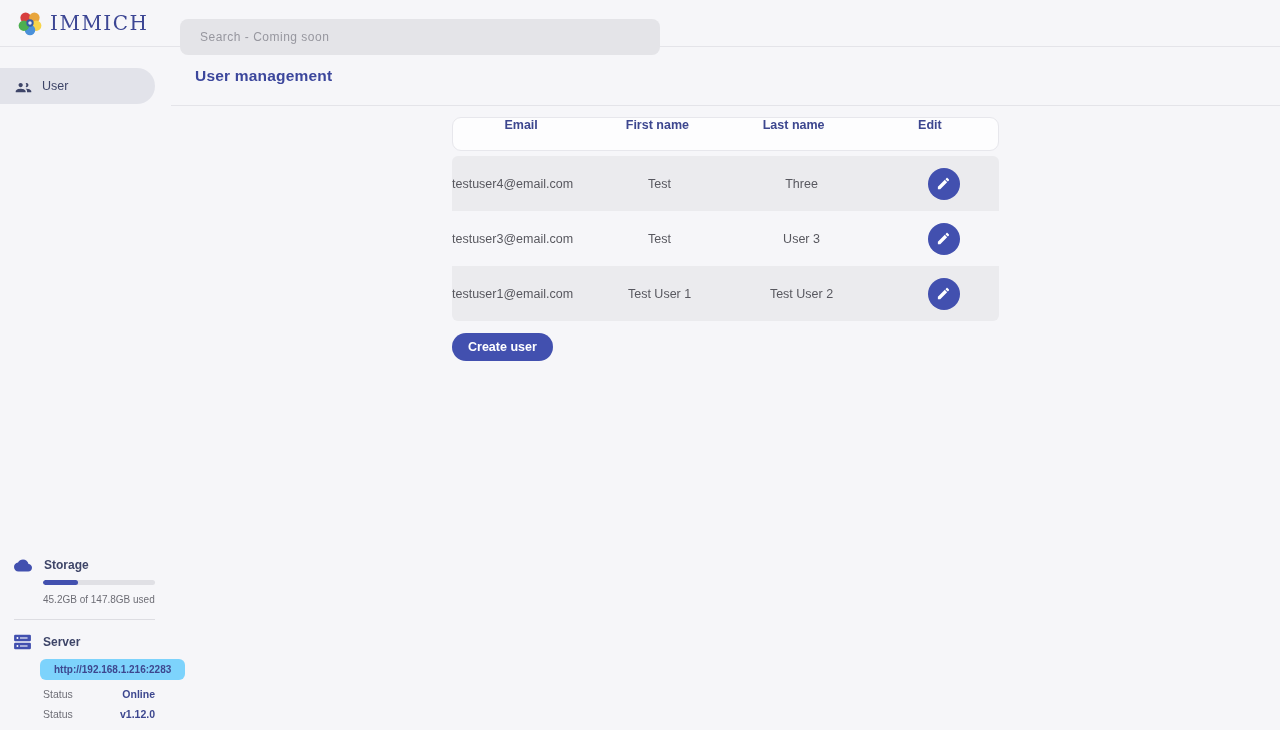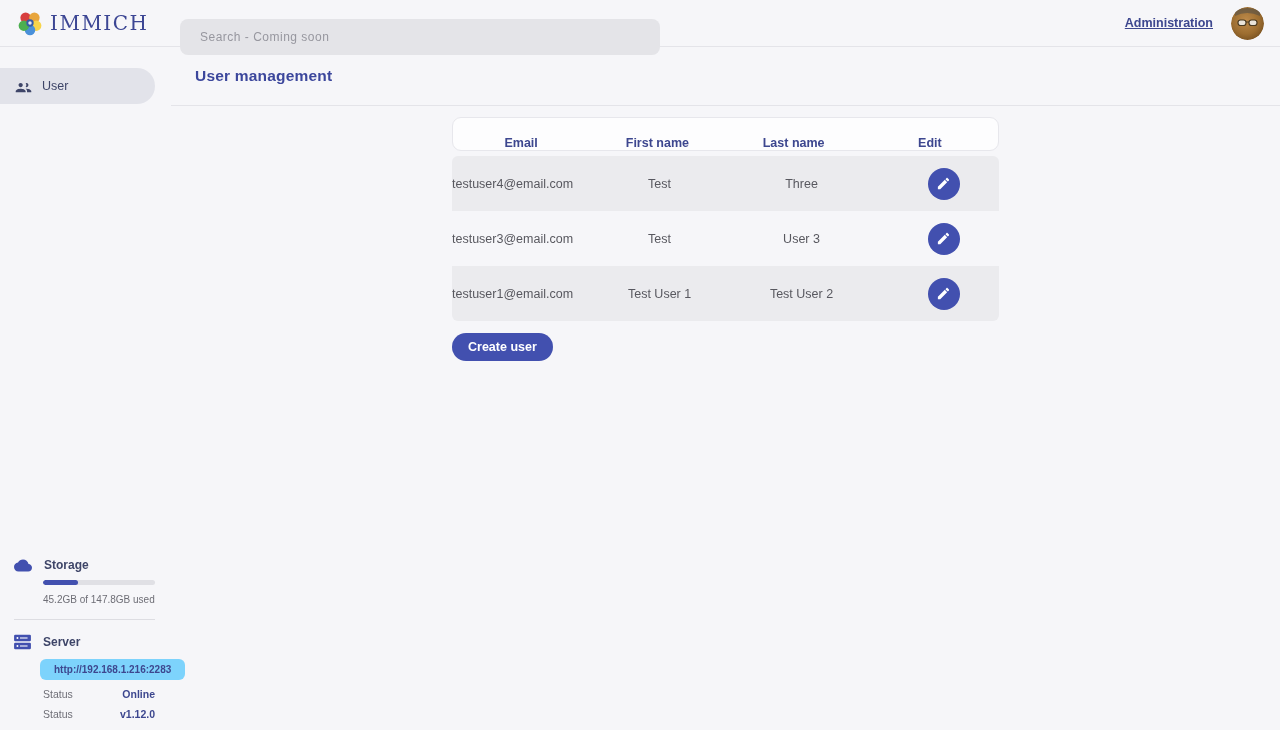--- a/index.html
+++ b/index.html
@@ -56,21 +56,21 @@
   .kv-key{color:#6e6e76;}
   .kv-val{color:var(--primary-dark);font-weight:700;}
 
   
   .main{flex:1;display:flex;flex-direction:column;}
   .main-header{height:59px;border-bottom:1px solid var(--nav-border);
                display:flex;align-items:center;padding-left:24px;}
   .page-title{font-size:15.5px;font-weight:700;color:#3c479c;letter-spacing:.2px;}
   .content{width:547px;margin:0 auto;}
   .section-label{margin-top:16px;font-size:11.5px;letter-spacing:.5px;color:var(--label-gray);}
-  .thead{margin-top:11px;height:34px;display:flex;align-items:flex-end;background:#fdfdfe;
+  .thead{margin-top:11px;height:34px;display:flex;align-items:flex-start;background:#fdfdfe;
          border:1px solid var(--table-border);border-radius:9px;}
   .thead .tcell{font-size:12.5px;font-weight:700;color:var(--primary-dark);}
   .tcell{flex:1;text-align:center;}
   .tbody{margin-top:5px;border-radius:6px;overflow:hidden;}
   .trow{height:55px;display:flex;align-items:center;font-size:12.5px;color:var(--text-gray);gap:31px;}
   .trow.alt{background:var(--row-alt-bg);}
   .edit-btn{width:32px;height:32px;border-radius:50%;border:none;background:var(--primary);
             display:inline-flex;align-items:center;justify-content:center;cursor:pointer;}
   .create-btn{margin-top:12px;height:28px;padding:0 16px;border:none;border-radius:14px;
               background:var(--primary);color:#fff;font-size:12.5px;font-weight:700;
@@ -90,39 +90,20 @@
         <circle cx="9" cy="19" r="6" fill="#4caf50"></circle>
         <circle cx="16" cy="16" r="4.2" fill="#355ba7"></circle>
         <circle cx="16" cy="16" r="2" fill="#e8e8f5"></circle>
       </svg>
     </span>
     <span class="brand-name">IMMICH</span>
   </div>
 
   <input class="searchbox" type="text" placeholder="Search - Coming soon" style="">
 
-  <div class="nav-right">
-    <a class="admin-link">Administration</a>
-    <span class="avatar">
-      <svg width="33" height="33" viewBox="0 0 33 33">
-        <defs>
-          <radialGradient id="av" cx="45%" cy="40%" r="70%">
-            <stop offset="0%" stop-color="#bd8a4a"></stop>
-            <stop offset="60%" stop-color="#9c6d30"></stop>
-            <stop offset="100%" stop-color="#6f4a1d"></stop>
-          </radialGradient>
-        </defs>
-        <circle cx="16.5" cy="16.5" r="16.5" fill="url(#av)"></circle>
-        <path d="M4 9 Q16 3 29 9 L29 4 Q16 -2 4 4 Z" fill="#555048" opacity=".6"></path>
-        <rect x="7" y="13" width="8" height="5.5" rx="2.5" fill="#e9e4da" stroke="#4a3a20" stroke-width="1.2"></rect>
-        <rect x="18" y="13" width="8" height="5.5" rx="2.5" fill="#e9e4da" stroke="#4a3a20" stroke-width="1.2"></rect>
-        <line x1="15" y1="15" x2="18" y2="15" stroke="#4a3a20" stroke-width="1.2"></line>
-      </svg>
-    </span>
-  </div>
 </header>
 
 <div class="shell">
 
   <nav class="sidebar">
     <div class="side-item">
       <span style="display:inline-flex">
         <svg width="17" height="17" viewBox="0 0 24 24" fill="#3e4568">
           <path d="M16 13c1.66 0 2.99-1.34 2.99-3S17.66 7 16 7c-.34 0-.67.06-.98.16.62.83.98 1.85.98 2.84s-.36 2.01-.98 2.84c.31.1.64.16.98.16zm-8 0c1.66 0 2.99-1.34 2.99-3S9.66 7 8 7 5 8.34 5 10s1.34 3 3 3zm0 2c-2.33 0-7 1.17-7 3.5V20h14v-1.5c0-2.33-4.67-3.5-7-3.5zm8 0c-.29 0-.62.02-.97.05 1.16.84 1.97 1.97 1.97 3.45V20h6v-1.5c0-2.33-4.67-3.5-7-3.5z"></path>
         </svg>

